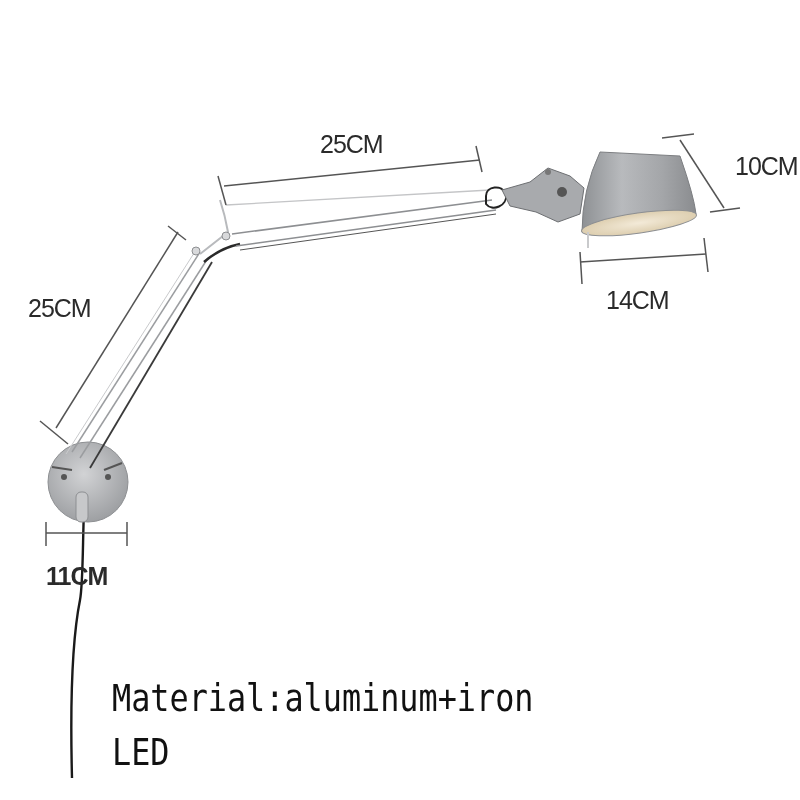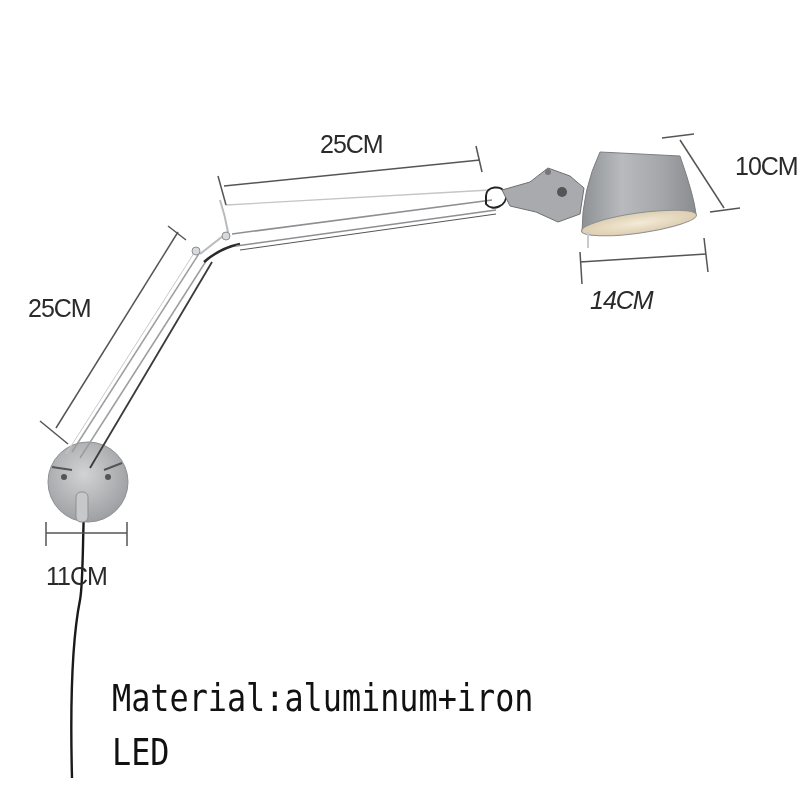--- a/index.html
+++ b/index.html
@@ -120,18 +120,18 @@
     <g stroke="#555" stroke-width="1.5">
       <line x1="46" y1="533" x2="127" y2="533"></line>
       <line x1="46" y1="522" x2="46" y2="546"></line>
       <line x1="127" y1="522" x2="127" y2="546"></line>
     </g>
   </svg>
 
   <span class="dim-label" style="left:320px; top:132px;">25CM</span>
   <span class="dim-label" style="left:28px; top:296px;">25CM</span>
   <span class="dim-label" style="left:707px; top:154px;margin-left:28px;">10CM</span>
-  <span class="dim-label" style="left:590px; top:288px;font-style:italic;">14CM</span>
-  <span class="dim-label" style="left:46px; top:564px;">11CM</span>
+  <span class="dim-label" style="left:606px; top:288px;">14CM</span>
+  <span class="dim-label" style="left:46px; top:564px;font-weight:bold;">11CM</span>
 
   <div class="spec-text" style="top:680px;">Material:aluminum+iron</div>
   <div class="spec-text" style="top:734px;">LED</div>
 </div>
 
 </body></html>

